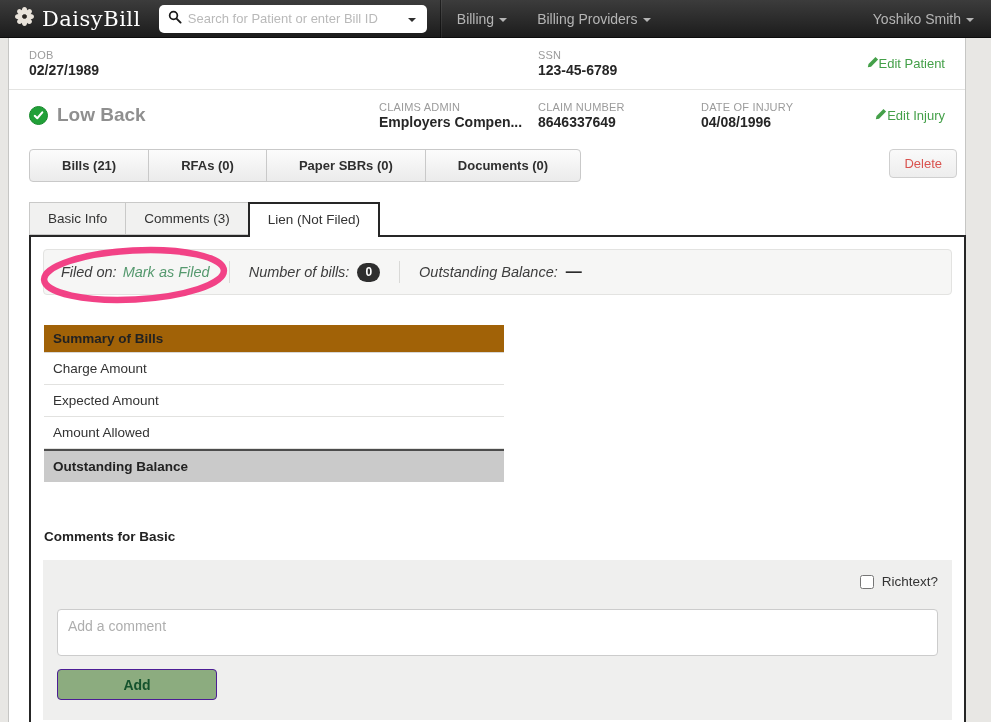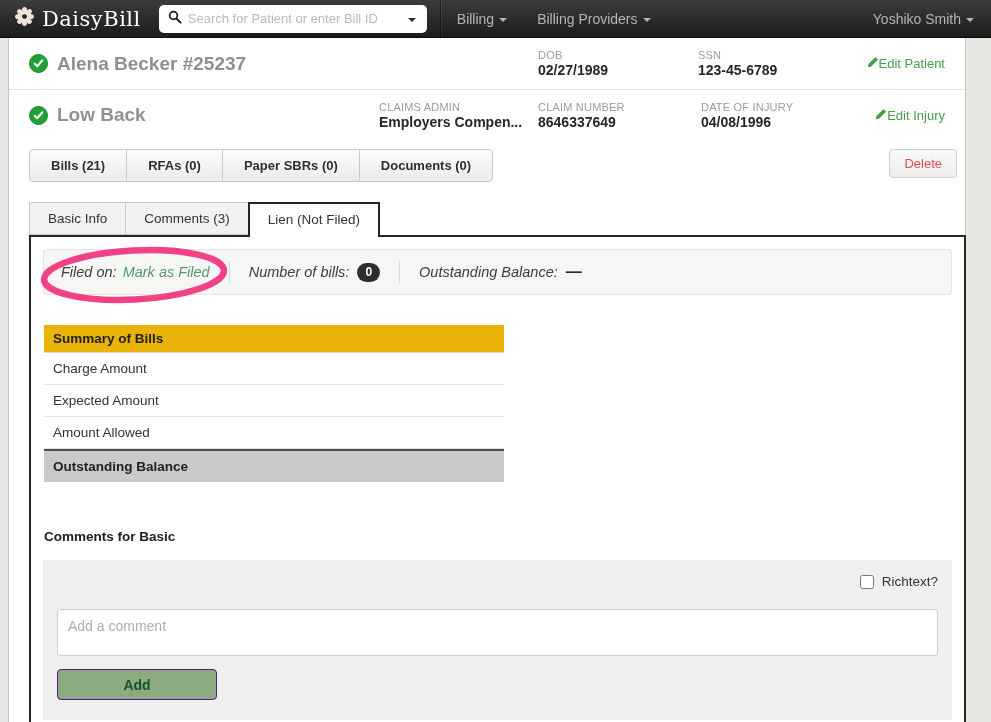--- a/index.html
+++ b/index.html
@@ -78,21 +78,21 @@
     justify-self: end; display: flex; align-items: center; 
     color: #44a049; font-size: 13px; cursor: pointer; padding-right: 6px;
   }
 
   
   .btn-row { display: flex; align-items: flex-start; padding: 9px 8px 4px 20px; }
   .btn-group { display: flex; }
   .rbtn {
     background: linear-gradient(#fcfcfc, #ebebeb);
     border: 1px solid #c9c9c9; margin-left: -1px;
-    padding: 8px 21px; font-size: 13px; font-weight: bold; color: #2f2f2f;
+    padding: 8px 32px; font-size: 13px; font-weight: bold; color: #2f2f2f;
     cursor: pointer; font-family: "Liberation Sans", sans-serif;
   }
   .rbtn:first-child { border-radius: 4px 0 0 4px; margin-left: 0; }
   .rbtn:last-child  { border-radius: 0 4px 4px 0; }
   .delete-btn {
     margin-left: auto;
     background: linear-gradient(#fafafa, #ededed);
     border: 1px solid #cfcfcf; border-radius: 4px;
     padding: 6px 14px; font-size: 13px; color: #d9534f;
     cursor: pointer; font-family: "Liberation Sans", sans-serif;
@@ -129,21 +129,21 @@
     background: #2e2e2e; color: #fff; font-style: normal;
     font-weight: bold; font-size: 12px; border-radius: 10px;
     padding: 2px 8px 3px; margin-left: 8px;
   }
   .balance-dash { font-style: normal; font-weight: bold; color: #2b2b2b; margin-left: 8px; font-size: 16px; }
   .annotation-ellipse { position: absolute; left: -10px; top: -5px; pointer-events: none; z-index: 3; }
 
   
   .sum-table { width: 460px; margin: 30px 0 0 1px; font-size: 13.5px; }
   .sum-hdr {
-    background: #eab308; font-weight: bold; color: #222;
+    background: #a16207; font-weight: bold; color: #222;
     padding: 6px 9px; border-bottom: 1px solid #d7d7d6;
   }
   .sum-row { padding: 8px 9px; border-bottom: 1px solid #e2e2e0; color: #333; background: #fff; }
   .sum-foot {
     background: #cacaca; font-weight: bold; color: #222;
     padding: 8px 9px; border-top: 2px solid #4c4c4c;
   }
 
   
   .comments-title { font-weight: bold; font-size: 13.5px; color: #222; margin: 47px 0 16px 1px; }
@@ -206,28 +206,20 @@
     <span>Billing Providers</span><span class="caret"></span>
   </div>
   <div class="nav-item nav-user">
     <span>Yoshiko Smith</span><span class="caret"></span>
   </div>
 </div>
 
 <div class="page">
 
   <div class="hdr-row patient-row">
-    <div class="entity-name">
-      <span class="check-circle">
-        <svg width="11" height="11" viewBox="0 0 16 16">
-            <path d="M2.5 8.5 L6.2 12 L13.5 3.5" stroke="#fff" stroke-width="3" fill="none" stroke-linecap="round" stroke-linejoin="round"></path>
-          </svg>
-      </span>
-      <span>Alena Becker #25237</span>
-    </div>
     <div class="fld">
       <div class="lbl">DOB</div>
       <div class="val">02/27/1989</div>
     </div>
     <div class="fld">
       <div class="lbl">SSN</div>
       <div class="val">123-45-6789</div>
     </div>
     <div class="edit-link">
       <span>

